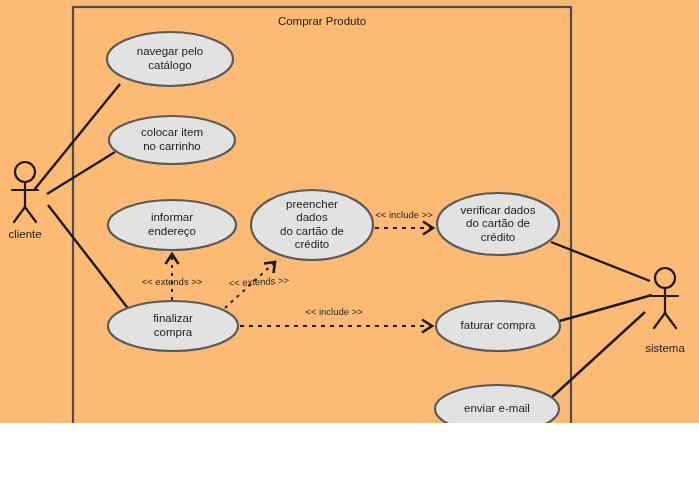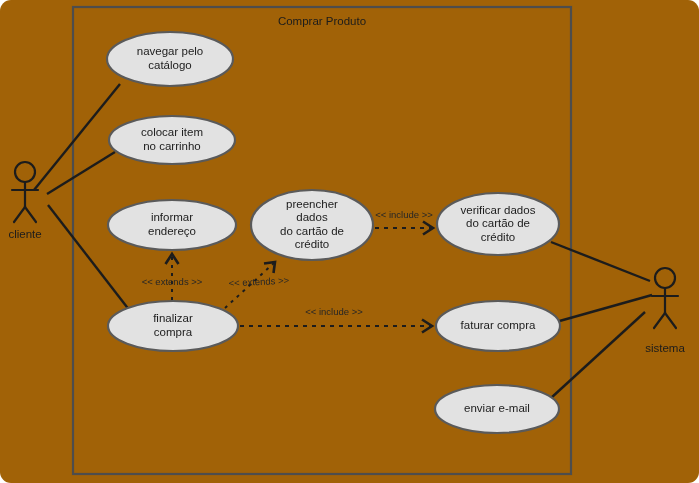--- a/index.html
+++ b/index.html
@@ -3,25 +3,24 @@
 <meta charset="utf-8">
 <style>
   html, body {
     margin: 0;
     padding: 0;
     background: #ffffff;
   }
   #canvas {
     position: relative;
     width: 699px;
-    height: 483px;
-    background: #a16207;
+    height: 423px;
+    background: #fdba74;
     font-family: "Liberation Sans", sans-serif;
     overflow: hidden;
-    border-radius: 11px;
   }
   svg#diagram {
     position: absolute;
     left: 0;
     top: 0;
     width: 699px;
     height: 483px;
   }
   .boundary-rect {
     fill: none;

